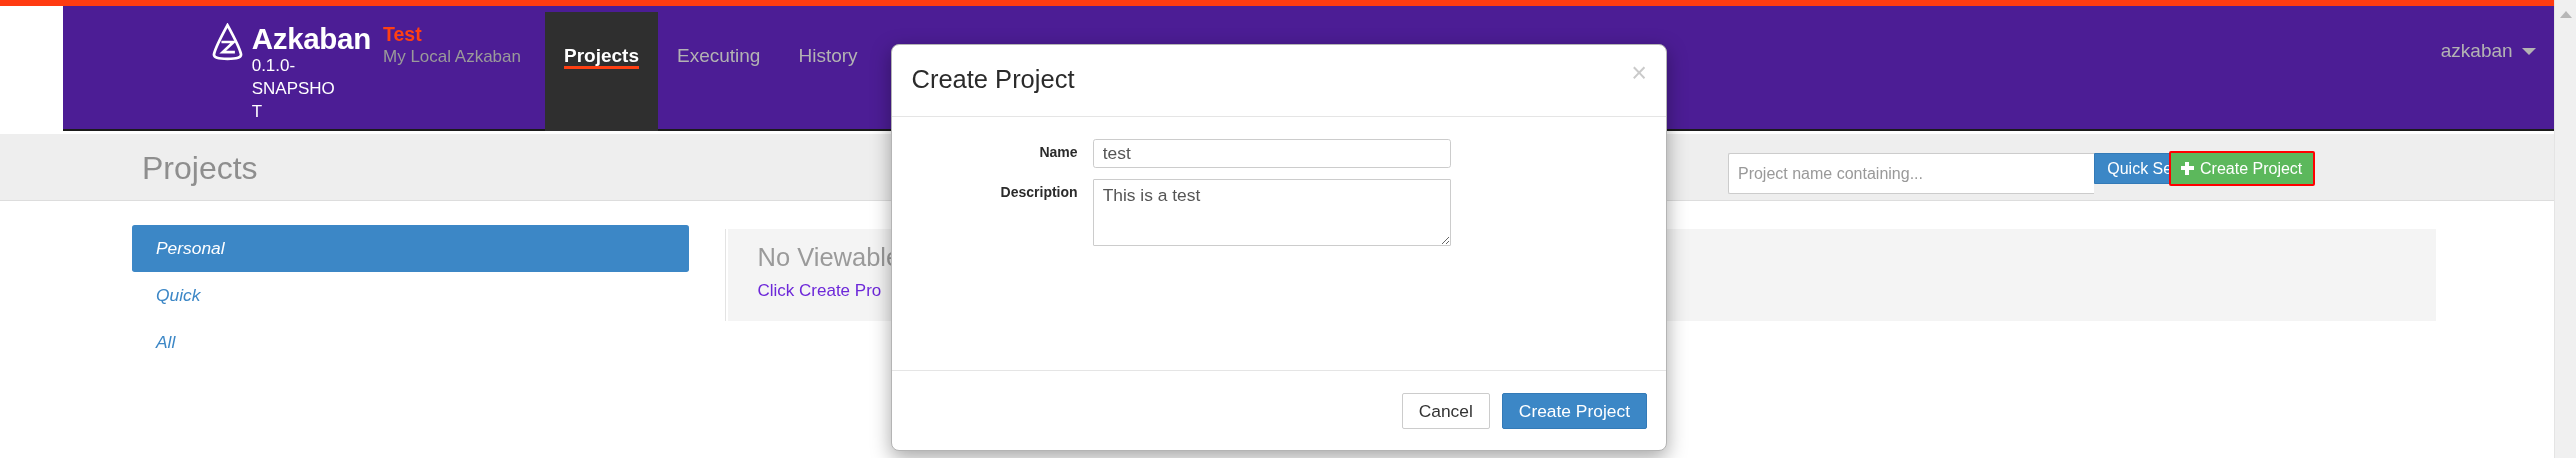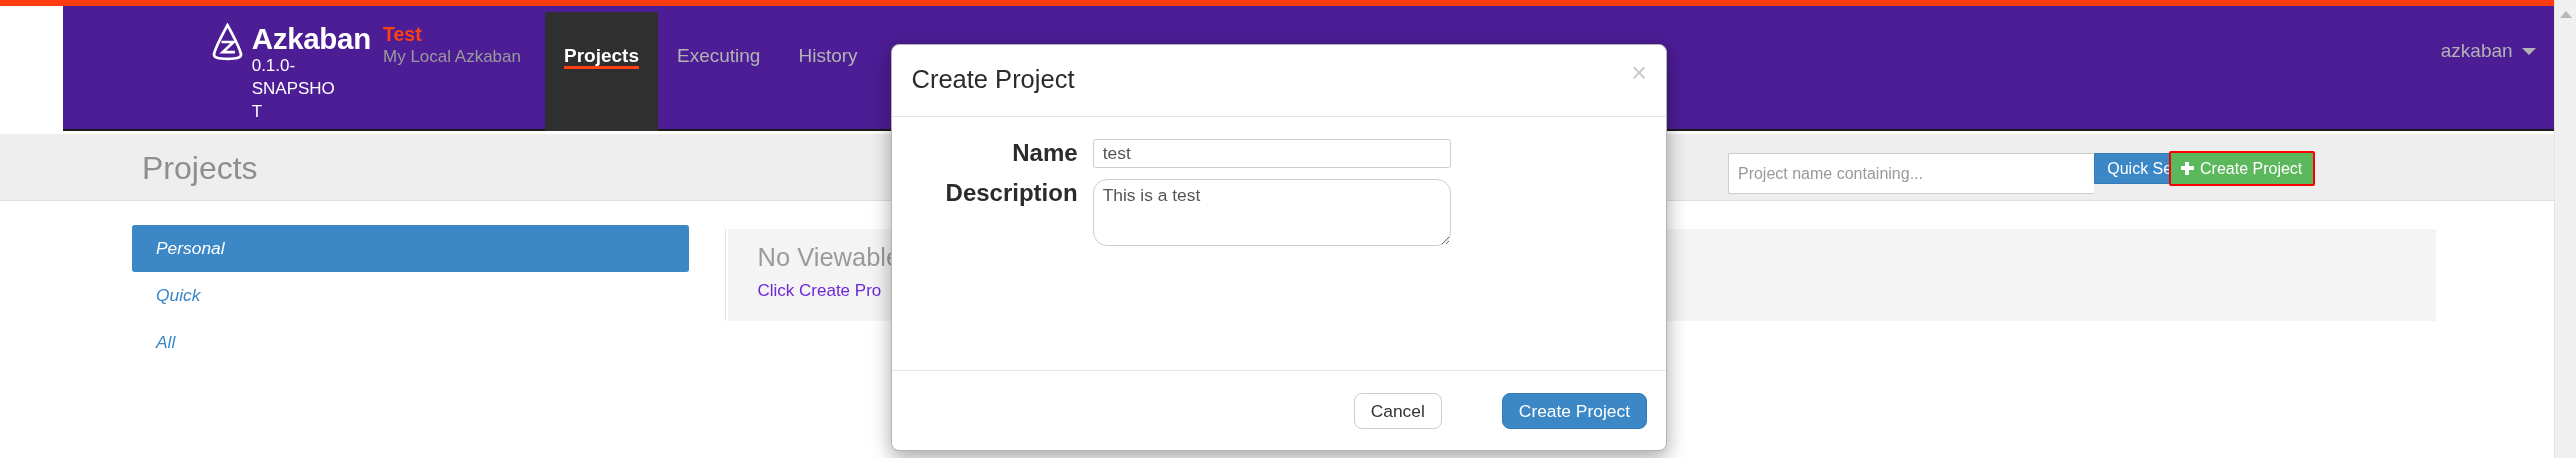--- a/index.html
+++ b/index.html
@@ -273,65 +273,64 @@
   .form-row {
     position: absolute;
     display: flex; align-items: flex-start;
   }
   .form-row.name-row { left: 0; top: 21.5px; }
   .form-row.desc-row { left: 0; top: 62px; }
   .form-label {
     width: 201px;
     text-align: right;
     padding-right: 15.4px;
-    font-size: 24px;
+    font-size: 14px;
     font-weight: bold;
     color: #2b2b2b;
     line-height: 27px;
   }
   .text-input {
     width: 358px; height: 29px;
     border: 0.7px solid #cccccc;
     border-radius: 2.7px;
     padding: 0 8.7px;
     font-size: 17.4px;
     color: #555555;
     background: #ffffff;
     font-family: "Liberation Sans", sans-serif;
   }
   .text-area {
     width: 358px; height: 67px;
     border: 0.7px solid #cccccc;
-    border-radius: 14px;
+    border-radius: 1px;
     padding: 5.4px 8.7px;
     font-size: 17.4px;
     color: #555555;
     background: #ffffff;
     resize: both;
     font-family: "Liberation Sans", sans-serif;
     line-height: 20px;
   }
   .modal-footer {
     position: relative;
     height: 81px;
     border-top: 0.7px solid #e5e5e5;
     display: flex;
     align-items: center;
     justify-content: flex-end;
     padding-right: 19px;
   }
   .btn {
     height: 36px;
     padding: 0 16px;
-    border-radius: 8px;
+    border-radius: 2px;
     font-size: 17.4px;
     cursor: pointer;
     font-family: "Liberation Sans", sans-serif;
     white-space: nowrap;
-    margin-left: 48px;
   }
   .btn-default {
     background: #ffffff;
     border: 0.7px solid #cccccc;
     color: #333333;
     margin-right: 12px;
   }
   .btn-primary {
     background: #3c87c6;
     border: 0.7px solid #337ab7;

